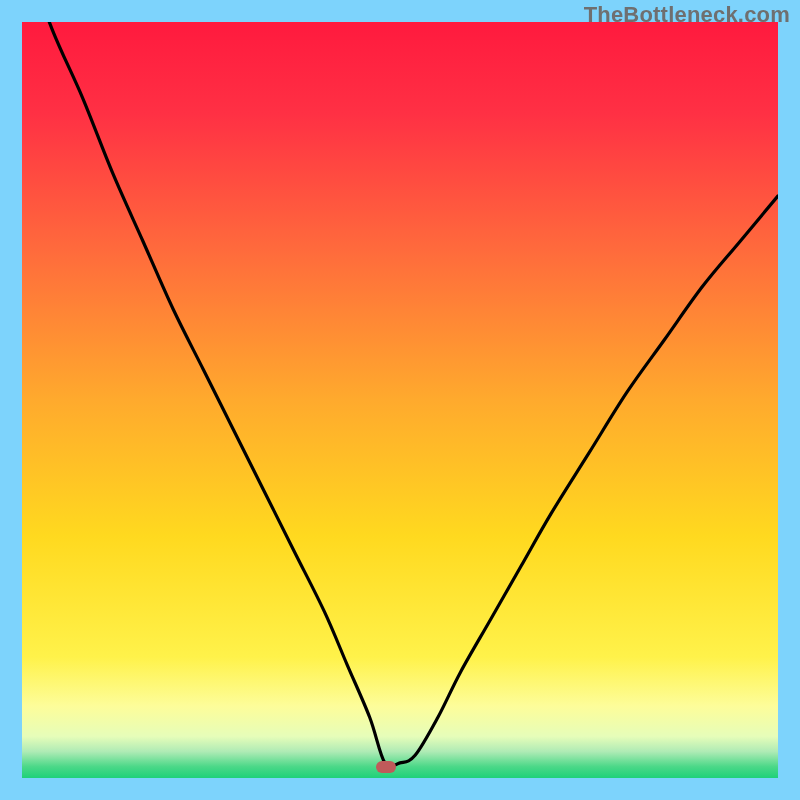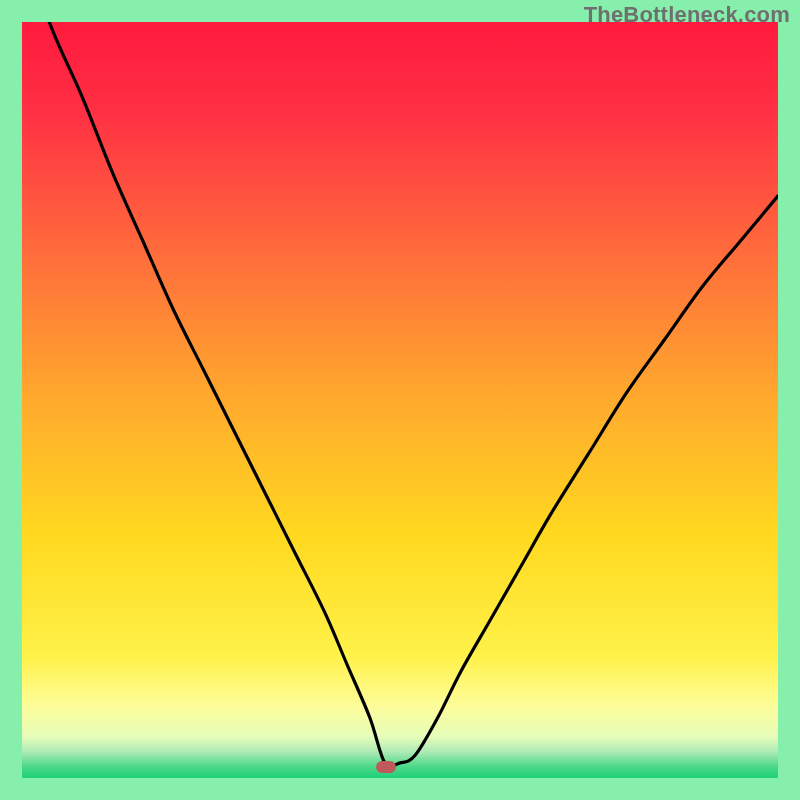--- a/index.html
+++ b/index.html
@@ -8,21 +8,21 @@
     width: 800px;
     height: 800px;
     background: #000;
     font-family: Arial, Helvetica, sans-serif;
     overflow: hidden;
   }
   .frame {
     position: relative;
     width: 800px;
     height: 800px;
-    background: #86efac;
+    background: #7dd3fc;
   }
   .watermark {
     position: absolute;
     top: 2px;
     right: 10px;
     color: #6f6f6f;
     font-size: 22px;
     font-weight: 600;
     letter-spacing: 0.2px;
     z-index: 10;

